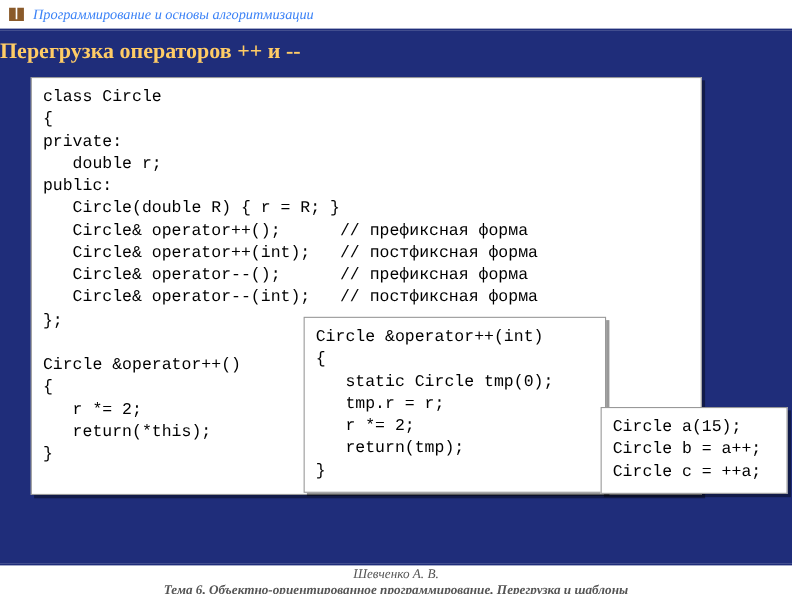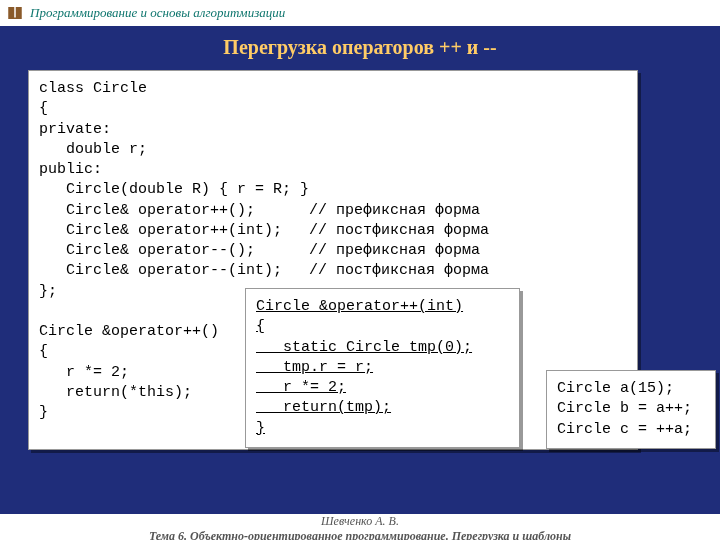--- a/index.html
+++ b/index.html
@@ -12,39 +12,39 @@
     position: absolute; left: 0; top: 0; width: 720px; height: 28px;
     background: #fff;
     border-bottom: 2px solid #1f2d7a;
     display: flex; align-items: center;
   }
   .top-icon {
     width: 18px; height: 18px; margin: 0 6px 0 6px;
     display: inline-flex; align-items: center; justify-content: center;
   }
   .top-title {
-    font-size: 13px; color: #0f766e; font-style: italic;
+    font-size: 13px; color: #3b82f6; font-style: italic;
   }
   .slide-title {
     position: absolute; left: 0; top: 36px; width: 720px;
-    text-align: center; color: #ffcc66; font-weight: bold; font-size: 20px;
+    color: #ffcc66; font-weight: bold; font-size: 20px;
   }
   .code-box {
     position: absolute;
     background: #fff;
     border: 1px solid #999;
     box-shadow: 3px 3px 0 rgba(0,0,0,0.4);
     font-family: "Courier New", monospace;
     font-size: 15px; line-height: 1.35;
     padding: 8px 10px;
     white-space: pre;
     color: #000;
   }
   .box-main { left: 28px; top: 70px; width: 610px; height: 380px; }
-  .box-mid  { left: 245px; top: 288px; width: 275px; text-decoration: underline; }
+  .box-mid  { left: 276px; top: 288px; width: 275px; }
   .box-right{ left: 546px; top: 370px; width: 170px; }
   .bottom-bar {
     position: absolute; left: 0; bottom: 0; width: 720px; height: 28px;
     background: #fff; border-top: 2px solid #1f2d7a;
     display: flex; align-items: center; justify-content: space-between;
     font-size: 12px; color: #555; font-style: italic;
     padding: 0 10px;
     flex-direction: column;
   }
   .bottom-center { flex: 1; text-align: left; font-weight: bold; }

